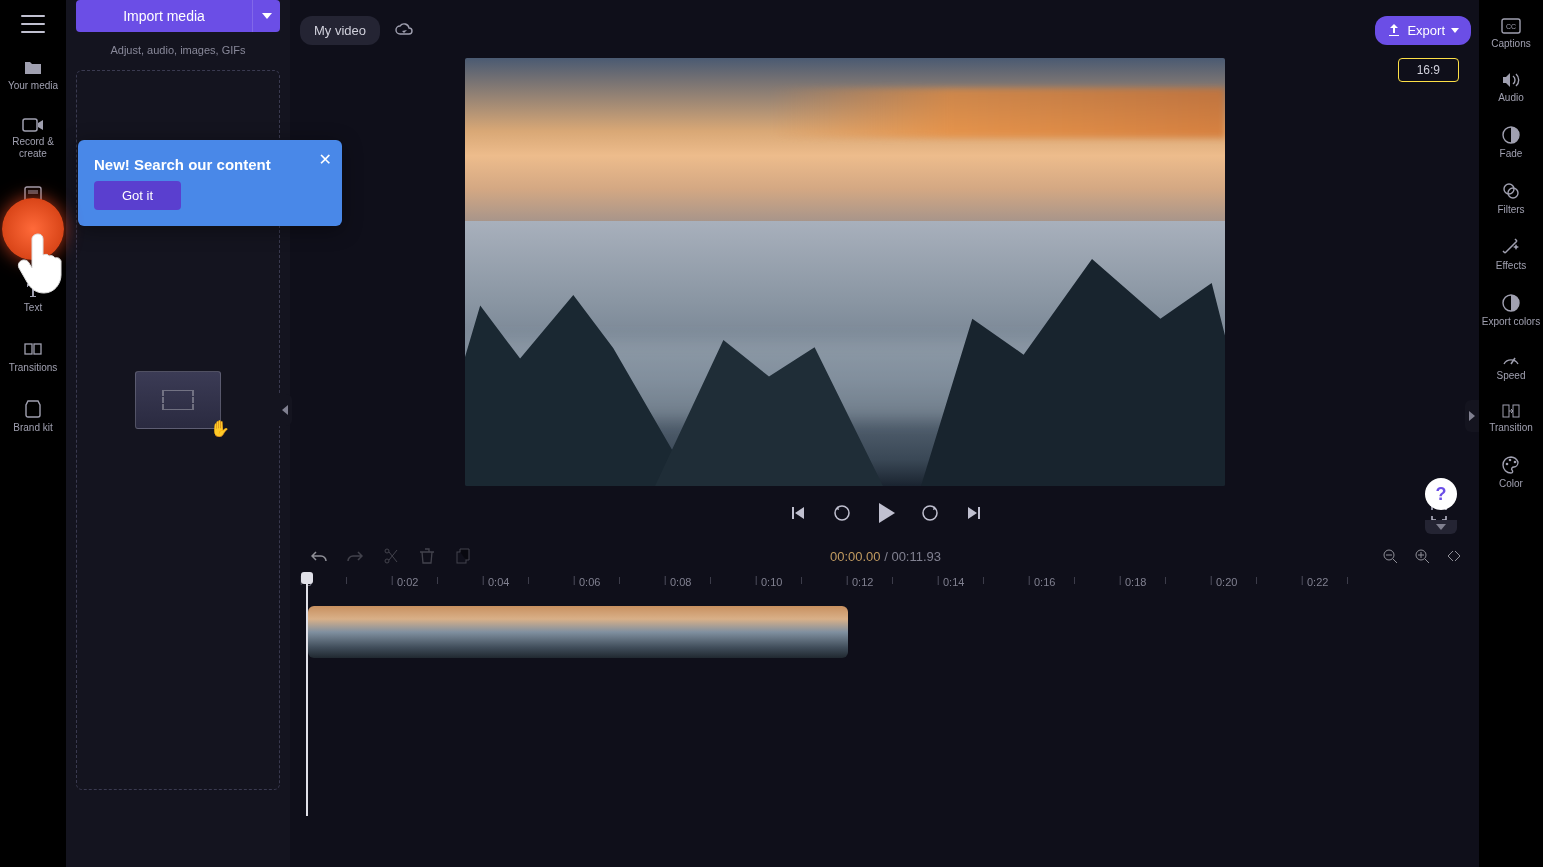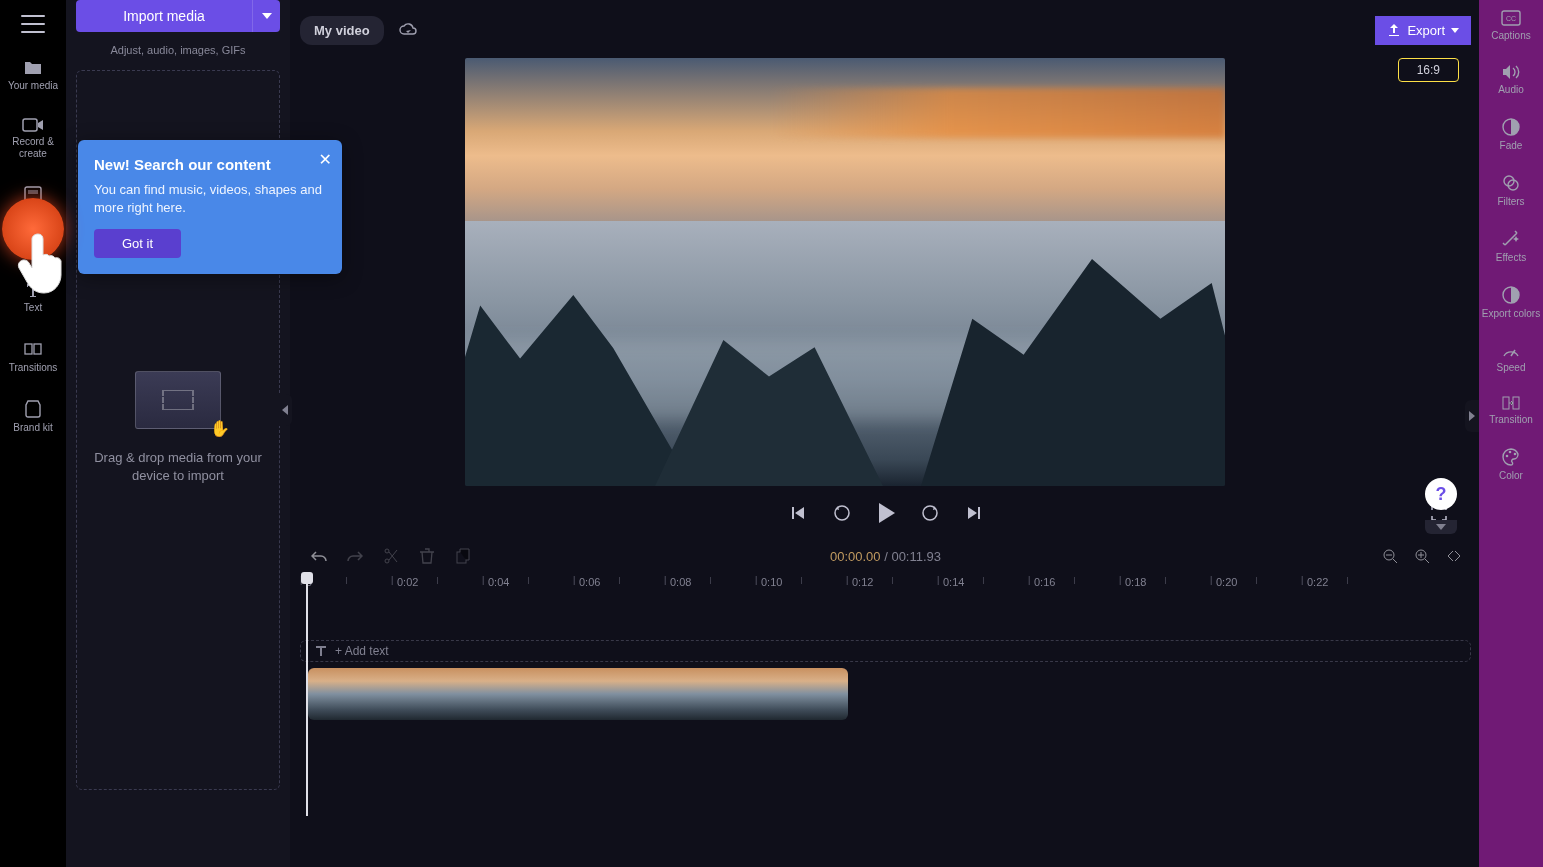--- a/index.html
+++ b/index.html
@@ -18,27 +18,27 @@
     .panel-subtitle { font-size: 11px; color: #888899; text-align: center; margin-top: 12px; }
     .drop-zone { border: 1px dashed #3a3a50; border-radius: 6px; margin-top: 14px; height: 720px; display: flex; flex-direction: column; align-items: center; padding-top: 300px; }
     .drop-thumb { width: 86px; height: 58px; border: 1px solid rgba(255,255,255,0.18); border-radius: 3px; background: linear-gradient(#3b3b55,#2a2a40); display:flex; align-items:center; justify-content:center; margin-bottom: 20px; position:relative; }
     .drop-thumb-inner { width: 32px; height: 20px; border: 1px solid rgba(255,255,255,0.3); border-left:2px dashed rgba(255,255,255,0.3); border-right:2px dashed rgba(255,255,255,0.3);}
     .drop-hand { position:absolute; right:-10px; bottom:-10px; color:#bbb; font-size:16px;}
     .drop-text { font-size: 13px; color: #9090a0; text-align: center; line-height: 18px; padding: 0 10px; }
     
     .collapse-tab { position: absolute; left: 278px; top: 394px; width: 14px; height: 32px; background: #14141f; border-radius: 0 6px 6px 0; display:flex; align-items:center; justify-content:center; z-index:4; cursor:pointer;}
     .collapse-tab-right { position: absolute; right: 0; top: 400px; width: 14px; height: 32px; background: #14141f; border-radius: 6px 0 0 6px; display:flex; align-items:center; justify-content:center; z-index:4; cursor:pointer;}
 
-    .right-rail { position: absolute; right: 0; top: 0; width: 64px; height: 100%; background: #701a75; display: flex; flex-direction: column; align-items: flex-start; padding-top: 8px; z-index: 5; }
+    .right-rail { position: absolute; right: 0; top: 0; width: 64px; height: 100%; background: #000000; display: flex; flex-direction: column; align-items: flex-start; padding-top: 16px; z-index: 5; }
     .right-rail .rail-item { margin-bottom: 18px; }
     
     .top-bar { position: absolute; left: 300px; top: 12px; right: 72px; height: 36px; display: flex; align-items: center; gap: 10px; z-index:3; }
-    .title-btn { background: #242433; border-radius: 12px; padding: 7px 14px; font-size: 13px; color: #d0d0db; cursor:pointer;font-weight:bold; }
+    .title-btn { background: #242433; border-radius: 12px; padding: 7px 14px; font-size: 13px; color: #d0d0db; cursor:pointer; }
     .sync-btn { width: 28px; height: 28px; border-radius:4px; display:flex; align-items:center; justify-content:center; cursor:pointer; color:#a0a0b0;}
-    .export-btn { margin-left: auto; background: #6b4ee6; border-radius: 0; padding: 7px 12px; font-size: 13px; color: #fff; display:flex; align-items:center; gap:6px; cursor:pointer; }
+    .export-btn { margin-left: auto; background: #6b4ee6; border-radius: 12px; padding: 7px 12px; font-size: 13px; color: #fff; display:flex; align-items:center; gap:6px; cursor:pointer; }
     .aspect-btn { position:absolute; right: 84px; top: 58px; border: 1px solid #fde047; border-radius:4px; padding: 4px 18px; font-size: 12px; color:#d0d0db; cursor:pointer; z-index:3;}
     
     .preview-area { position: absolute; left: 465px; top: 58px; width: 760px; height: 428px; z-index:2; }
     .preview-frame { width: 100%; height: 100%; border-radius: 2px; overflow:hidden; }
     .preview-sky { height: 38%; background: linear-gradient(180deg, #4a5a72 0%, #d9a876 45%, #edbc8c 60%, #d4a883 80%, #a8958a 100%); position:relative;}
     .preview-clouds{ position:absolute; right:0; top:30px; width:60%; height:50px; background: linear-gradient(90deg, transparent, #e88a3a 40%, #d4702a); opacity:0.7; filter:blur(3px);}
     .preview-mtns { height: 62%; background: linear-gradient(180deg, #a8b0bc 0%, #8a96a3 30%, #6a7888 60%, #3a4856 90%, #1a2430 100%); position:relative; overflow:hidden;}
     .mtn { position:absolute; bottom:0; background:#2a3842; }
     .mtn1{ left:-5%; width:35%; height:80%; clip-path: polygon(0 100%, 20% 15%, 35% 40%, 55% 10%, 70% 35%, 100% 100%); background:#1a2832;}
     .mtn2{ left:25%; width:30%; height:55%; clip-path: polygon(0 100%, 30% 0%, 50% 25%, 70% 5%, 100% 100%); background:#1f2d37;}
@@ -152,21 +152,20 @@
           <path fill="#fff" d="M0 0l5 6 5-6z"></path>
         </svg>
     </span>
   </div>
   <div class="panel-subtitle">Adjust, audio, images, GIFs</div>
   <div class="drop-zone">
     <div class="drop-thumb">
       <div class="drop-thumb-inner"></div>
       <span class="drop-hand">✋</span>
     </div>
-    <div class="drop-text">Drag &amp; drop media from your device to import</div>
   </div>
 </div>
 
 <div class="collapse-tab">
   <svg width="6" height="10" viewBox="0 0 6 10">
       <path fill="#808090" d="M6 0L0 5l6 5z"></path>
     </svg>
 </div>
 
 <div class="top-bar">
@@ -345,26 +344,20 @@
       <span class="tick">|</span>
     </div>
     <div class="ruler-seg">
       <span class="lbl">0:22</span>
       <span class="tick">|</span>
     </div>
   </div>
 <div class="playhead"></div>
 
 <div class="timeline">
-  <div class="track text">
-    <svg width="12" height="12" viewBox="0 0 12 12" style="margin-right:8px">
-        <path fill="currentColor" d="M1 1h10v2H7v8H5V3H1z"></path>
-      </svg>
-    <span>+ Add text</span>
-  </div>
   <div class="track media">
     <div class="media-clip">
       <div class="clip-thumb"></div>
         <div class="clip-thumb"></div>
         <div class="clip-thumb"></div>
         <div class="clip-thumb"></div>
         <div class="clip-thumb"></div>
         <div class="clip-thumb"></div>
         <div class="clip-thumb"></div>
     </div>
@@ -441,21 +434,20 @@
 </div>
 <div class="collapse-tab-right" style="right:64px;">
   <svg width="6" height="10" viewBox="0 0 6 10">
       <path fill="#808090" d="M0 0l6 5-6 5z"></path>
     </svg>
 </div>
 
 <div class="popover">
   <div class="popover-close">✕</div>
   <div class="popover-title">New! Search our content</div>
-  <div class="popover-body">You can find music, videos, shapes and more right here.</div>
   <div class="popover-btn">Got it</div>
 </div>
 
 <div class="pointer-hand">
   <div class="pointer-circle"></div>
   <svg class="pointer-finger" width="60" height="70" viewBox="0 0 60 70">
       <path fill="#fff" stroke="#ddd" d="M22 8c3 0 5 2 5 5v16c2-1 5-1 6 1 2-1 5 0 6 2 2-1 5 0 6 3v14c0 8-6 18-17 18-8 0-13-4-17-11l-8-14c-2-4 1-8 5-8 2 0 4 1 5 3l3 5V13c0-3 3-5 6-5z"></path>
     </svg>
 </div>
 

